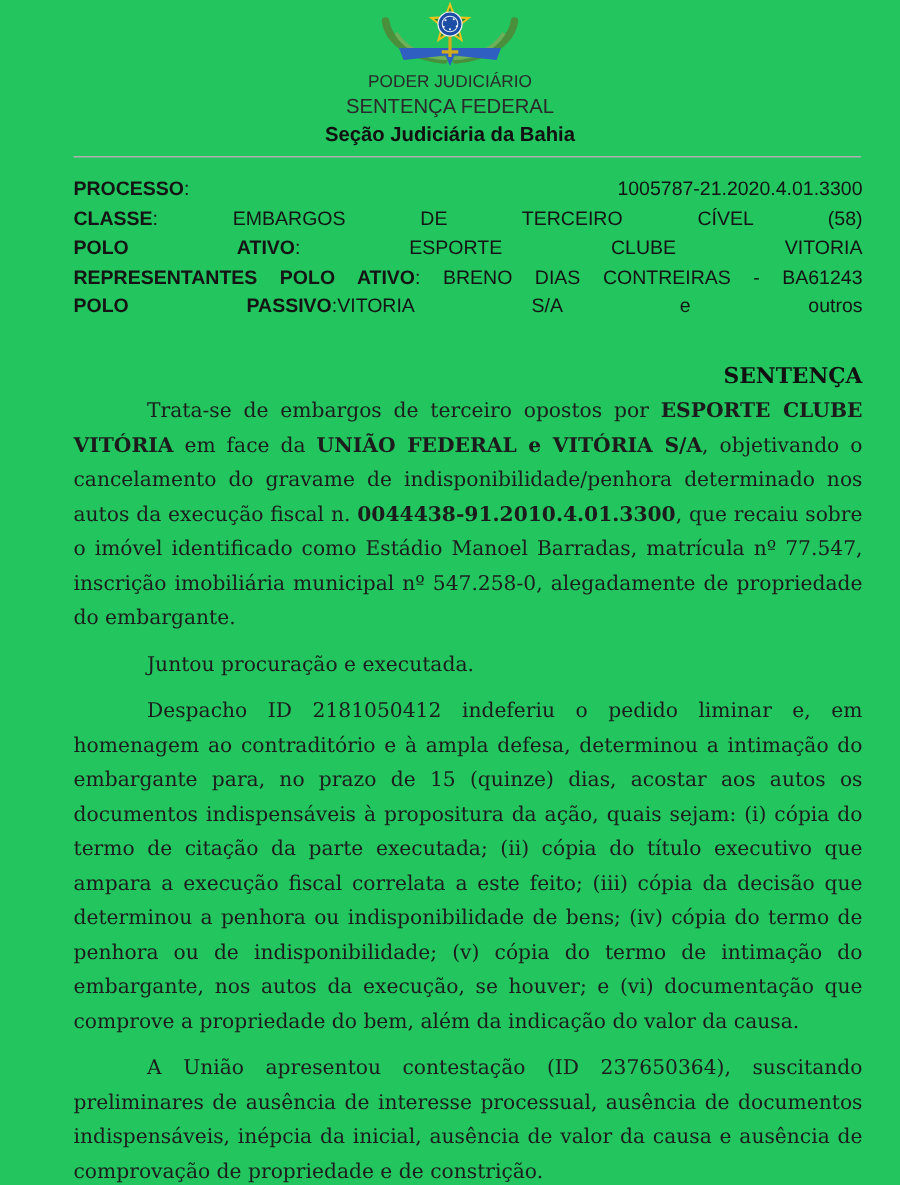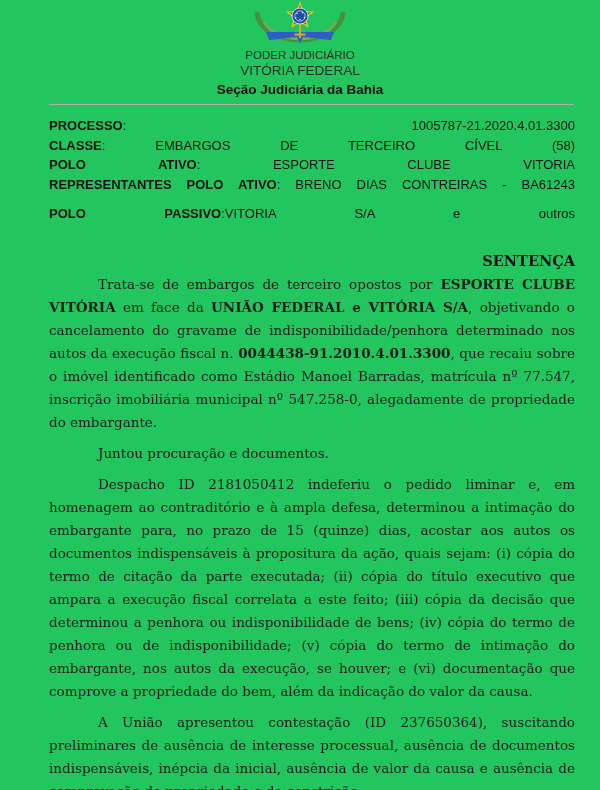--- a/index.html
+++ b/index.html
@@ -21,21 +21,21 @@
   .hdr-sec   { font-size: 13.5px; line-height: 17px; font-weight: bold; margin-top: 2px; color: #111; }
   .hdr-court { font-size: 11.5px; line-height: 14px; color: #2a2a2a; }
   .divider { border: 0; border-top: 1px solid #b0b0b0; margin: 6px 26px 0 49px; }
 
   
   .content { margin: 0 25px 0 49px; }
   .case-info { margin-top: 11px; font-size: 13px; line-height: 19.5px; color: #141414; }
   .ci-line { text-align: justify; text-align-last: justify; }
   .ci-line.no-stretch { text-align-last: left; }
   .ci-line .lbl { font-weight: bold; }
-  .ci-group2 { margin-top: 10px; }
+  .ci-group2 { margin-top: 0; }
 
   
   .doc-title {
     margin-top: 28px;
     text-align: right;
     font-family: "DejaVu Serif", serif;
     font-weight: bold;
     font-size: 14.5px;
     color: #111;
   }
@@ -73,21 +73,21 @@
       <polygon points="56,1 59.7,10.9 70.3,11.4 62,17.9 64.8,28.1 56,22.3 47.2,28.1 50,17.9 41.7,11.4 52.3,10.9" transform="translate(56,16) scale(0.74) translate(-56,-16)" fill="#2e8b33"></polygon>
       <circle cx="56" cy="16" r="8" stroke="#f2f2f2" stroke-width="0.8" fill="#1c4ea6"></circle>
       <circle cx="56" cy="16" r="5.2" fill="none" stroke="#ffffff" stroke-width="0.7" opacity="0.85"></circle>
       <circle cx="53" cy="13.5" r="0.7" fill="#ffffff"></circle>
       <circle cx="58.5" cy="12.8" r="0.7" fill="#ffffff"></circle>
       <circle cx="60.5" cy="17.5" r="0.7" fill="#ffffff"></circle>
       <circle cx="56" cy="19.5" r="0.7" fill="#ffffff"></circle>
       <circle cx="51.8" cy="17.8" r="0.7" fill="#ffffff"></circle>
     </svg>
     <div class="hdr-org">PODER JUDICIÁRIO</div>
-    <div class="hdr-branch">VITÓRIA FEDERAL</div>
+    <div class="hdr-branch">SENTENÇA FEDERAL</div>
     <div class="hdr-sec">Seção Judiciária da Bahia</div>
   </div>
 
   <hr class="divider">
 
   <div class="content">
 
     <div class="case-info">
       <div class="ci-line"><span class="lbl">PROCESSO</span><span>: </span><span>1005787-21.2020.4.01.3300</span></div>
       <div class="ci-line"><span class="lbl">CLASSE</span><span>: </span><span>EMBARGOS DE TERCEIRO CÍVEL (58)</span></div>
@@ -96,20 +96,20 @@
 
       <div class="ci-group2">
         <div class="ci-line"><span class="lbl">POLO PASSIVO</span><span>:</span><span>VITORIA S/A e outros</span></div>
       </div>
     </div>
 
     <div class="doc-title">SENTENÇA</div>
 
     <p class="para first"><span>Trata-se de embargos de terceiro opostos por </span><span class="b">ESPORTE CLUBE VITÓRIA</span><span> em face da </span><span class="b">UNIÃO FEDERAL e VITÓRIA S/A</span><span>, objetivando o cancelamento do gravame de indisponibilidade/penhora determinado nos autos da execução fiscal n. </span><span class="b">0044438-91.2010.4.01.3300</span><span>, que recaiu sobre o imóvel identificado como Estádio Manoel Barradas, matrícula nº 77.547, inscrição imobiliária municipal nº 547.258-0, alegadamente de propriedade do embargante.</span></p>
 
-    <p class="para"><span>Juntou procuração e documentos.</span></p>
+    <p class="para"><span>Juntou procuração e executada.</span></p>
 
     <p class="para"><span>Despacho ID 2181050412 indeferiu o pedido liminar e, em homenagem ao contraditório e à ampla defesa, determinou a intimação do embargante para, no prazo de 15 (quinze) dias, acostar aos autos os documentos indispensáveis à propositura da ação, quais sejam: (i) cópia do termo de citação da parte executada; (ii) cópia do título executivo que ampara a execução fiscal correlata a este feito; (iii) cópia da decisão que determinou a penhora ou indisponibilidade de bens; (iv) cópia do termo de penhora ou de indisponibilidade; (v) cópia do termo de intimação do embargante, nos autos da execução, se houver; e (vi) documentação que comprove a propriedade do bem, além da indicação do valor da causa.</span></p>
 
     <p class="para"><span>A União apresentou contestação (ID 237650364), suscitando preliminares de ausência de interesse processual, ausência de documentos indispensáveis, inépcia da inicial, ausência de valor da causa e ausência de comprovação de propriedade e de constrição.</span></p>
 
   </div>
 </div>
 
 </body></html>

